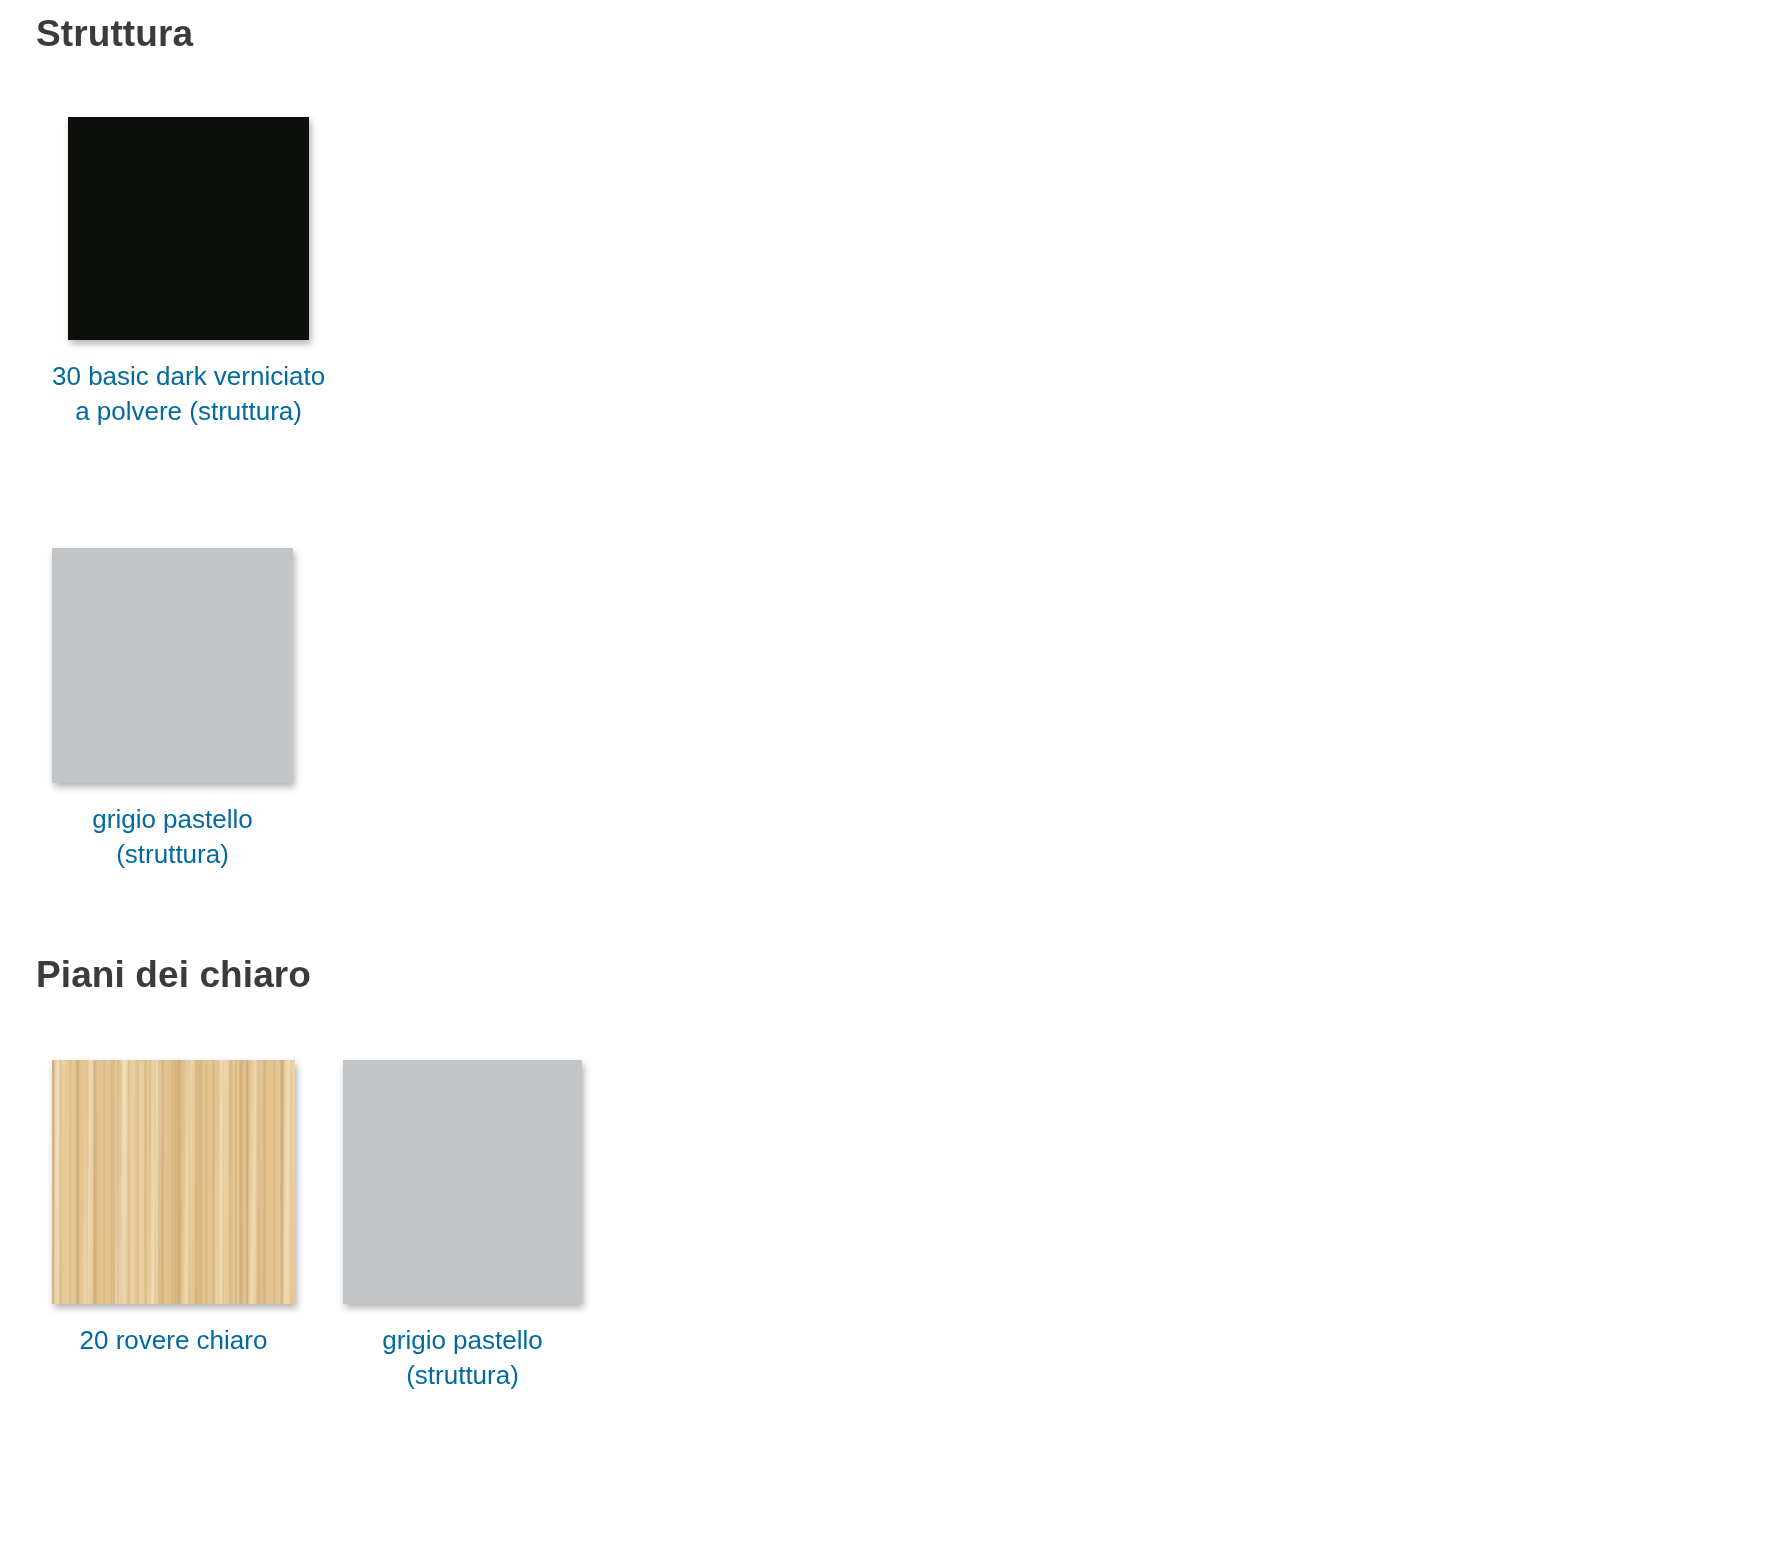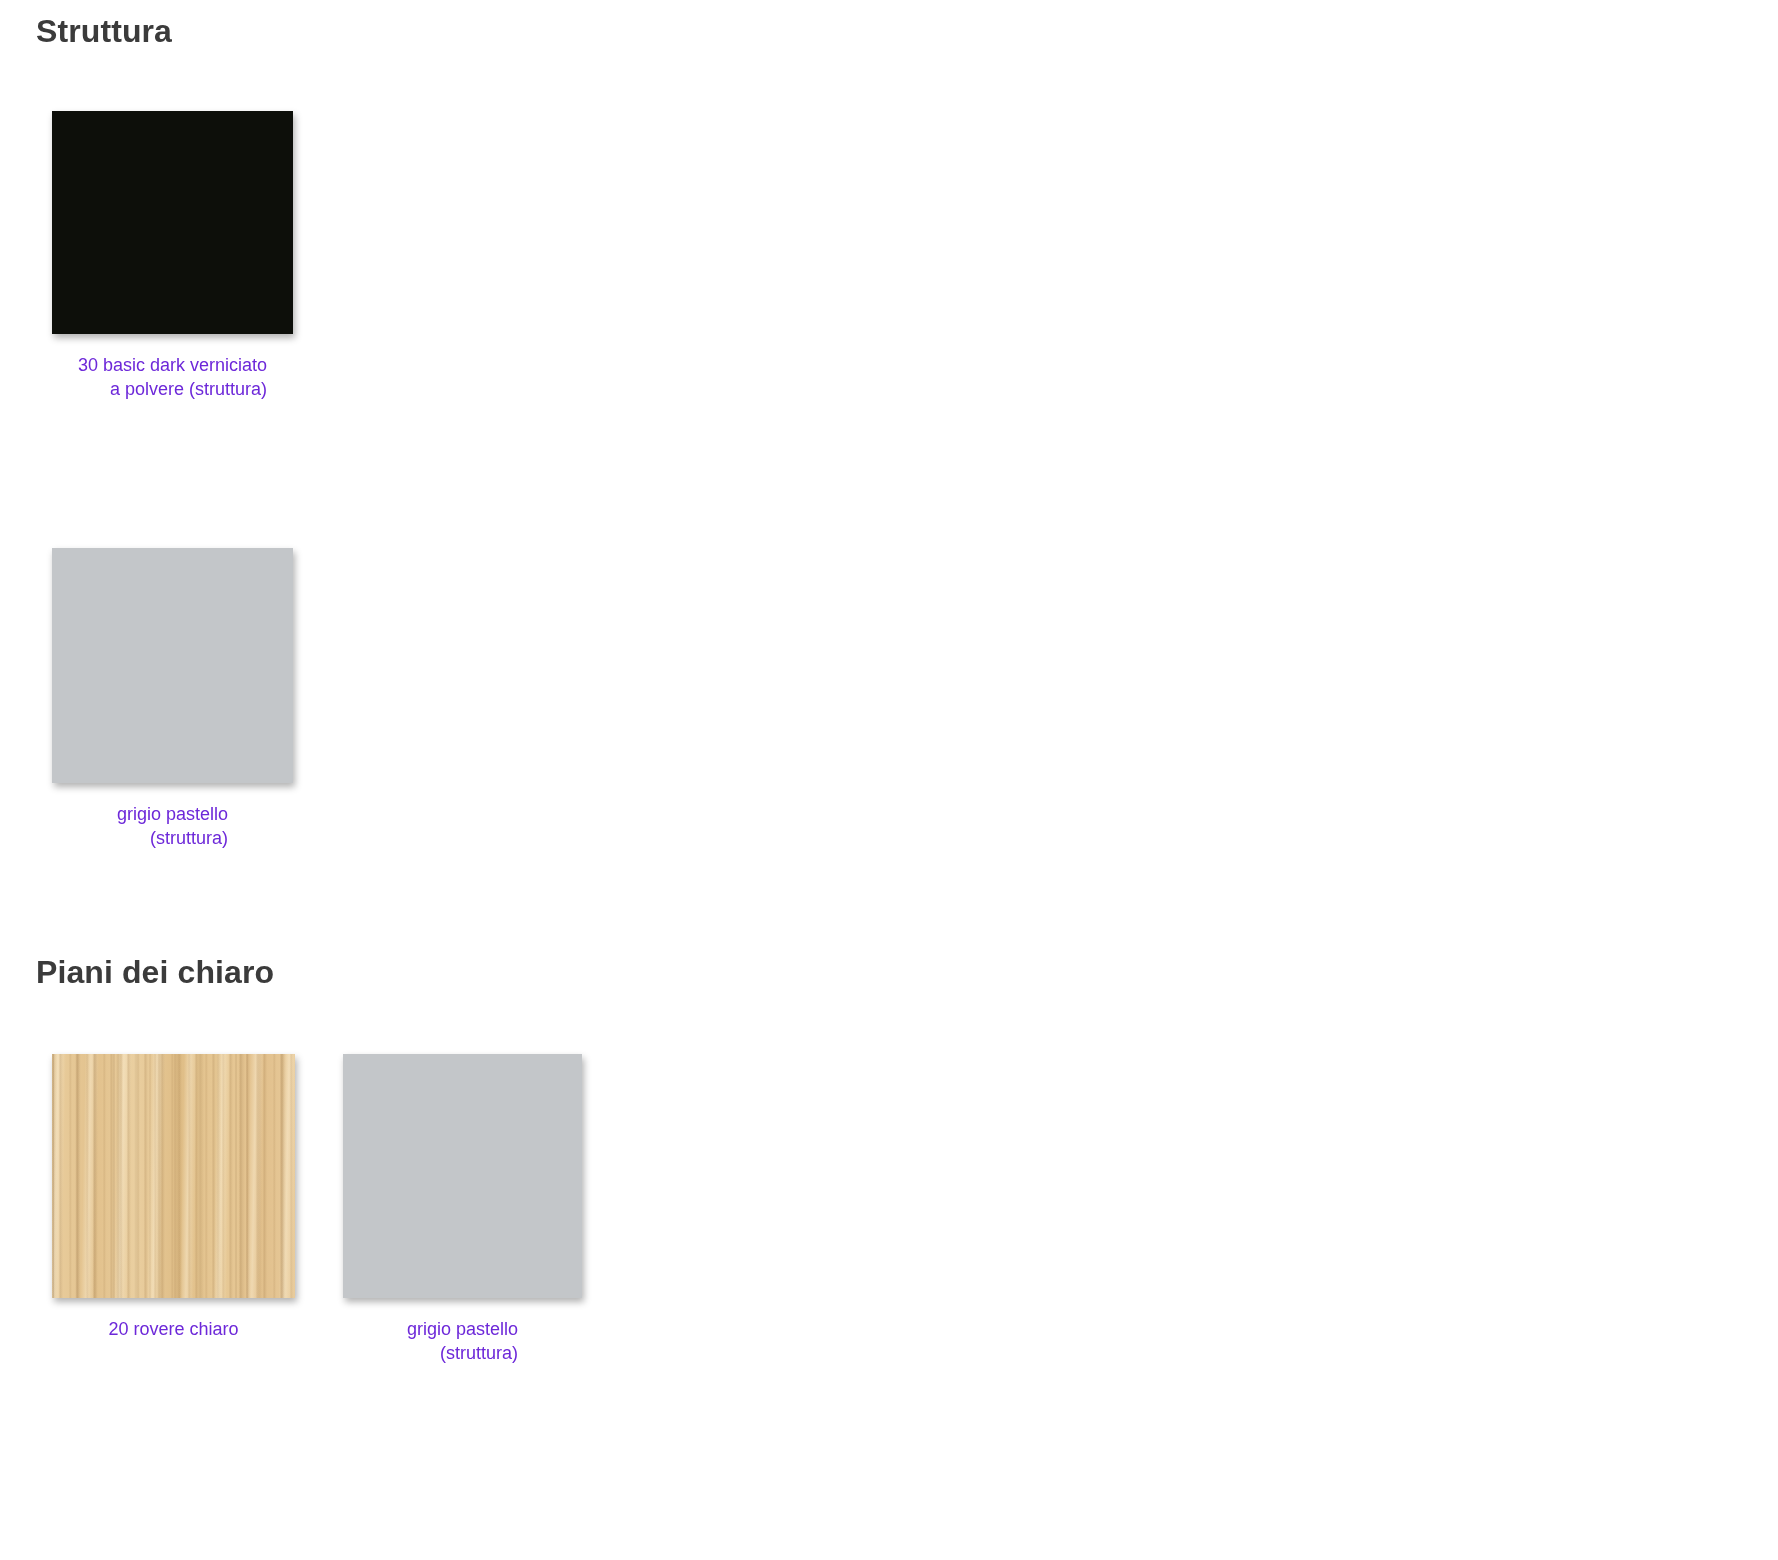--- a/index.html
+++ b/index.html
@@ -24,21 +24,21 @@
     box-sizing: border-box;
   }
 
   
   .section {
     position: absolute;
     left: 0;
     width: 100%;
   }
   .section-heading {
-    font-size: 32px;
+    font-size: 37px;
     font-weight: bold;
     color: #3b3b3b;
     letter-spacing: 0.1px;
     line-height: 1.1;
     margin: 0;
     padding-left: 36px;
   }
 
   .swatch-row {
     display: flex;
@@ -54,24 +54,24 @@
   }
 
   .swatch {
     box-shadow: 2px 4px 7px rgba(0, 0, 0, 0.30);
     position: relative;
     overflow: hidden;
   }
 
   .swatch-caption {
     margin-top: 19px;
-    font-size: 18px;
+    font-size: 26px;
     line-height: 1.35;
-    text-align: right;
-    color: #6d28d9;
+    text-align: center;
+    color: #0369a1;
     white-space: pre-line;
   }
 
   
   .sw-dark {
     width: 241px;
     height: 223px;
     background: #0d0f0a;
   }
 

